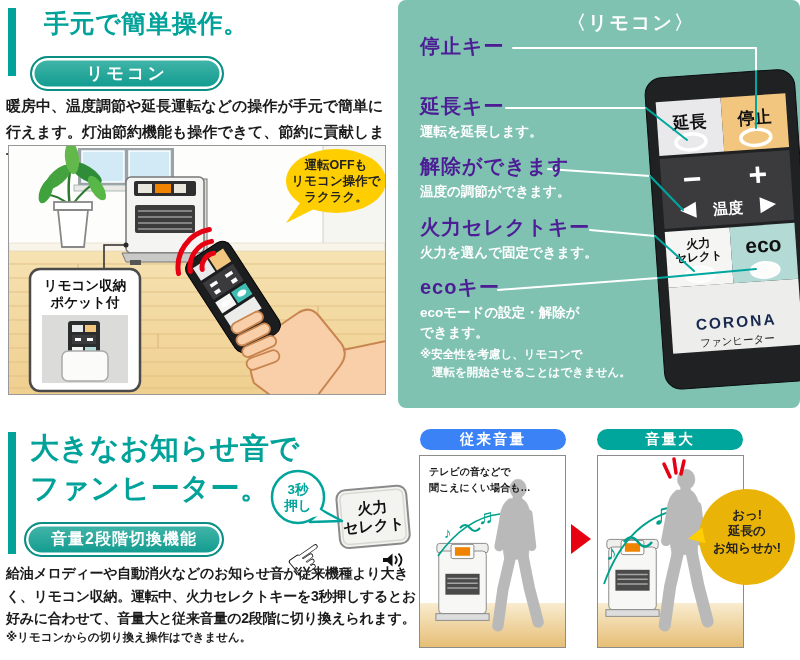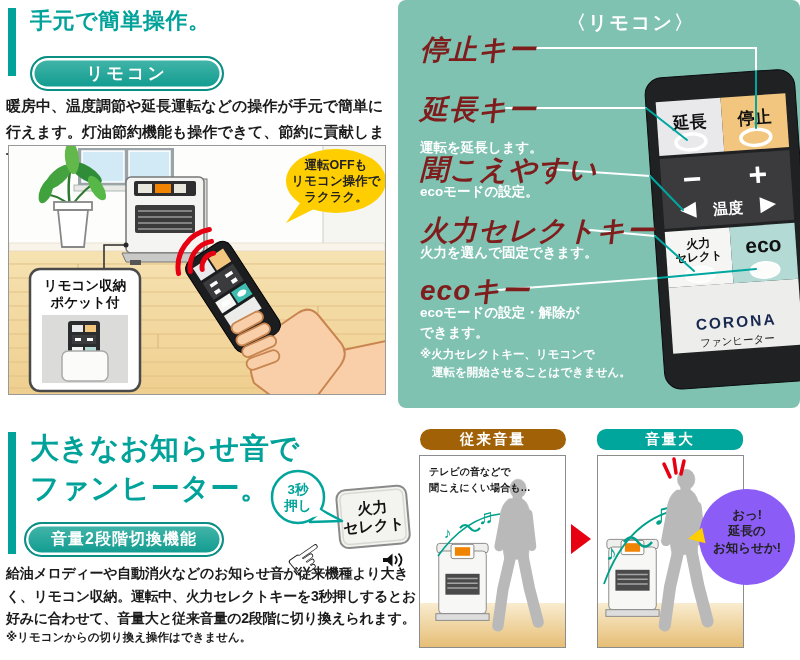--- a/index.html
+++ b/index.html
@@ -7,43 +7,43 @@
   .page{position:relative;width:800px;height:660px;background:#fff;overflow:hidden;}
   .abs{position:absolute;}
   .teal-bar{background:#00A29A;width:8px;}
   .sec-title{color:#00A29A;font-weight:800;letter-spacing:0.5px;line-height:1.2;}
   .badge{display:flex;align-items:center;justify-content:center;border-radius:18px;
          background:linear-gradient(180deg,#46B6AA,#0E9A8E);border:2px solid #0B8F84;
          box-shadow:inset 0 0 0 2.5px #fff;color:#fff;font-weight:700;letter-spacing:3px;}
   .body-text{color:#1b1b1b;font-weight:600;line-height:1.7;}
   .remote-panel{background:#7FC2B1;border-radius:8px;overflow:hidden;}
   .rp-title{width:100%;text-align:center;color:#fff;font-weight:800;font-size:19px;letter-spacing:2px;padding-left:32px;}
-  .key-name{color:#7f1d1d;font-weight:800;font-size:28px;letter-spacing:1px;line-height:1;font-style:italic;}
+  .key-name{color:#4c1d95;font-weight:800;font-size:20px;letter-spacing:1px;line-height:1;}
   .key-desc{color:#fff;font-weight:600;font-size:13.5px;line-height:1.45;}
   .rp-note{color:#fff;font-weight:600;font-size:11.5px;line-height:1.55;}
   .cmp-badge{display:flex;align-items:center;justify-content:center;border-radius:11px;
              color:#fff;font-weight:700;font-size:14.5px;letter-spacing:2px;height:21px;}
   .cmp-panel{background:#fff;border:1px solid #8C8C8C;box-sizing:border-box;}
   .cmp-caption{color:#1a1a1a;font-weight:700;font-size:10px;line-height:1.55;}
-  .ybubble{background:#8b5cf6;border-radius:50%;text-align:center;color:#222;
+  .ybubble{background:#eab308;border-radius:50%;text-align:center;color:#222;
            font-weight:700;font-size:12.5px;line-height:1.3;}
   .ybubble:before{content:"";position:absolute;left:-11px;top:40px;width:0;height:0;
            border-top:8px solid transparent;border-bottom:8px solid transparent;
            border-right:16px solid #FFCE00;transform:rotate(-12deg);}
   .red-arrow{width:0;height:0;border-top:15px solid transparent;border-bottom:15px solid transparent;
            border-left:20px solid #E60012;}
   .note-small{color:#1b1b1b;font-weight:600;font-size:11.5px;}
 </style>
 </head>
 <body>
 
 <div class="page">
 
   <div class="abs teal-bar" style="left:8px;top:8px;height:68px;"></div>
-  <div class="abs sec-title" style="left:30px;top:8px;font-size:22px;">手元で簡単操作。</div>
+  <div class="abs sec-title" style="left:44px;top:8px;font-size:25px;">手元で簡単操作。</div>
   <div class="abs badge" style="left:30px;top:56px;width:190px;height:31px;font-size:17px;">リモコン</div>
   <div class="abs body-text" style="left:6px;top:93px;width:392px;font-size:15px;">暖房中、温度調節や延長運転などの操作が手元で簡単に行えます。灯油節約機能も操作できて、節約に貢献します。</div>
 
   <svg class="abs" style="left:8px;top:145px;" width="378" height="250" viewBox="0 0 378 250">
     <defs>
       <linearGradient id="roomFloor" x1="0" y1="0" x2="0" y2="1">
         <stop offset="0" stop-color="#F6E2B2"></stop>
           <stop offset="1" stop-color="#EFCF8F"></stop>
       </linearGradient>
     </defs>
@@ -191,28 +191,28 @@
         <polyline points="252,176 285,210" stroke="#00A7A0" stroke-width="2"></polyline>
         <polyline points="192,230 257,236" stroke="#fff" stroke-width="2"></polyline>
         <polyline points="257,236 296,271" stroke="#00A7A0" stroke-width="2"></polyline>
         <polyline points="100,290 260,278" stroke="#fff" stroke-width="2"></polyline>
         <polyline points="260,278 358,269" stroke="#00A7A0" stroke-width="2"></polyline>
       </g>
     </svg>
     <div class="abs rp-title" style="top:10px;">〈リモコン〉</div>
     <div class="abs key-name" style="left:22px;top:36px;">停止キー</div>
     <div class="abs key-name" style="left:22px;top:96px;">延長キー</div>
-    <div class="abs key-desc" style="left:22px;top:138px;">運転を延長します。</div>
-    <div class="abs key-name" style="left:22px;top:156px;">聞こえやすい</div>
-    <div class="abs key-desc" style="left:22px;top:182px;">ecoモードの設定。</div>
+    <div class="abs key-desc" style="left:22px;top:122px;">運転を延長します。</div>
+    <div class="abs key-name" style="left:22px;top:156px;">解除ができます</div>
+    <div class="abs key-desc" style="left:22px;top:182px;">温度の調節ができます。</div>
     <div class="abs key-name" style="left:22px;top:217px;">火力セレクトキー</div>
     <div class="abs key-desc" style="left:22px;top:243px;">火力を選んで固定できます。</div>
     <div class="abs key-name" style="left:22px;top:277px;">ecoキー</div>
     <div class="abs key-desc" style="left:22px;top:303px;width:165px;">ecoモードの設定・解除ができます。</div>
-    <div class="abs rp-note" style="left:22px;top:346px;">※火力セレクトキー、リモコンで</div>
+    <div class="abs rp-note" style="left:22px;top:346px;">※安全性を考慮し、リモコンで</div>
     <div class="abs rp-note" style="left:34px;top:364px;font-family:Liberation Mono, monospace;">運転を開始させることはできません。</div>
   </div>
 
   <div class="abs teal-bar" style="left:8px;top:432px;height:122px;"></div>
   <div class="abs sec-title" style="left:30px;top:428px;font-size:29px;line-height:40px;">
     <div>大きなお知らせ音で</div>
     <div>ファンヒーター。</div>
   </div>
   <div class="abs badge" style="left:24px;top:522px;width:196px;height:31px;font-size:16px;letter-spacing:1px;">音量2段階切換機能</div>
 
@@ -233,22 +233,22 @@
       <circle cx="32" cy="31" r="26" fill="#fff" stroke="#00A49A" stroke-width="2.5"></circle>
       <polygon points="46,38 60,48 44,52" fill="#fff"></polygon>
       <text x="32" y="28" text-anchor="middle" font-size="13.5" font-weight="bold" fill="#00A49A">3秒</text>
       <text x="32" y="44" text-anchor="middle" font-size="13.5" font-weight="bold" fill="#00A49A">押し</text>
     </g>
   </svg>
 
   <div class="abs body-text" style="left:6px;top:562px;width:418px;font-size:14px;line-height:1.62;letter-spacing:-0.3px;">給油メロディーや自動消火などのお知らせ音が従来機種より大きく、リモコン収納。運転中、火力セレクトキーを3秒押しするとお好みに合わせて、音量大と従来音量の2段階に切り換えられます。</div>
   <div class="abs note-small" style="left:6px;top:630px;">※リモコンからの切り換え操作はできません。</div>
 
-  <div class="abs cmp-badge" style="left:420px;top:429px;width:146px;background:#a16207;">従来音量</div>
-  <div class="abs cmp-badge" style="left:597px;top:429px;width:146px;background:#00A59B;border-radius:9px;">音量大</div>
+  <div class="abs cmp-badge" style="left:420px;top:429px;width:146px;background:#3b82f6;">従来音量</div>
+  <div class="abs cmp-badge" style="left:597px;top:429px;width:146px;background:#00A59B;">音量大</div>
 
   <div class="abs cmp-panel" style="left:419px;top:455px;width:147px;height:193px;">
     <svg width="145" height="191" viewBox="0 0 145 191" style="display:block">
       <defs>
         <linearGradient id="floorGrad" x1="0" y1="0" x2="0" y2="1">
           <stop offset="0" stop-color="#F9ECCF"></stop>
             <stop offset="1" stop-color="#E6BE76"></stop>
         </linearGradient>
         <g id="personSym" fill="#B9B9B9" stroke="#B9B9B9">
           <ellipse cx="54" cy="20" rx="13" ry="15"></ellipse>

